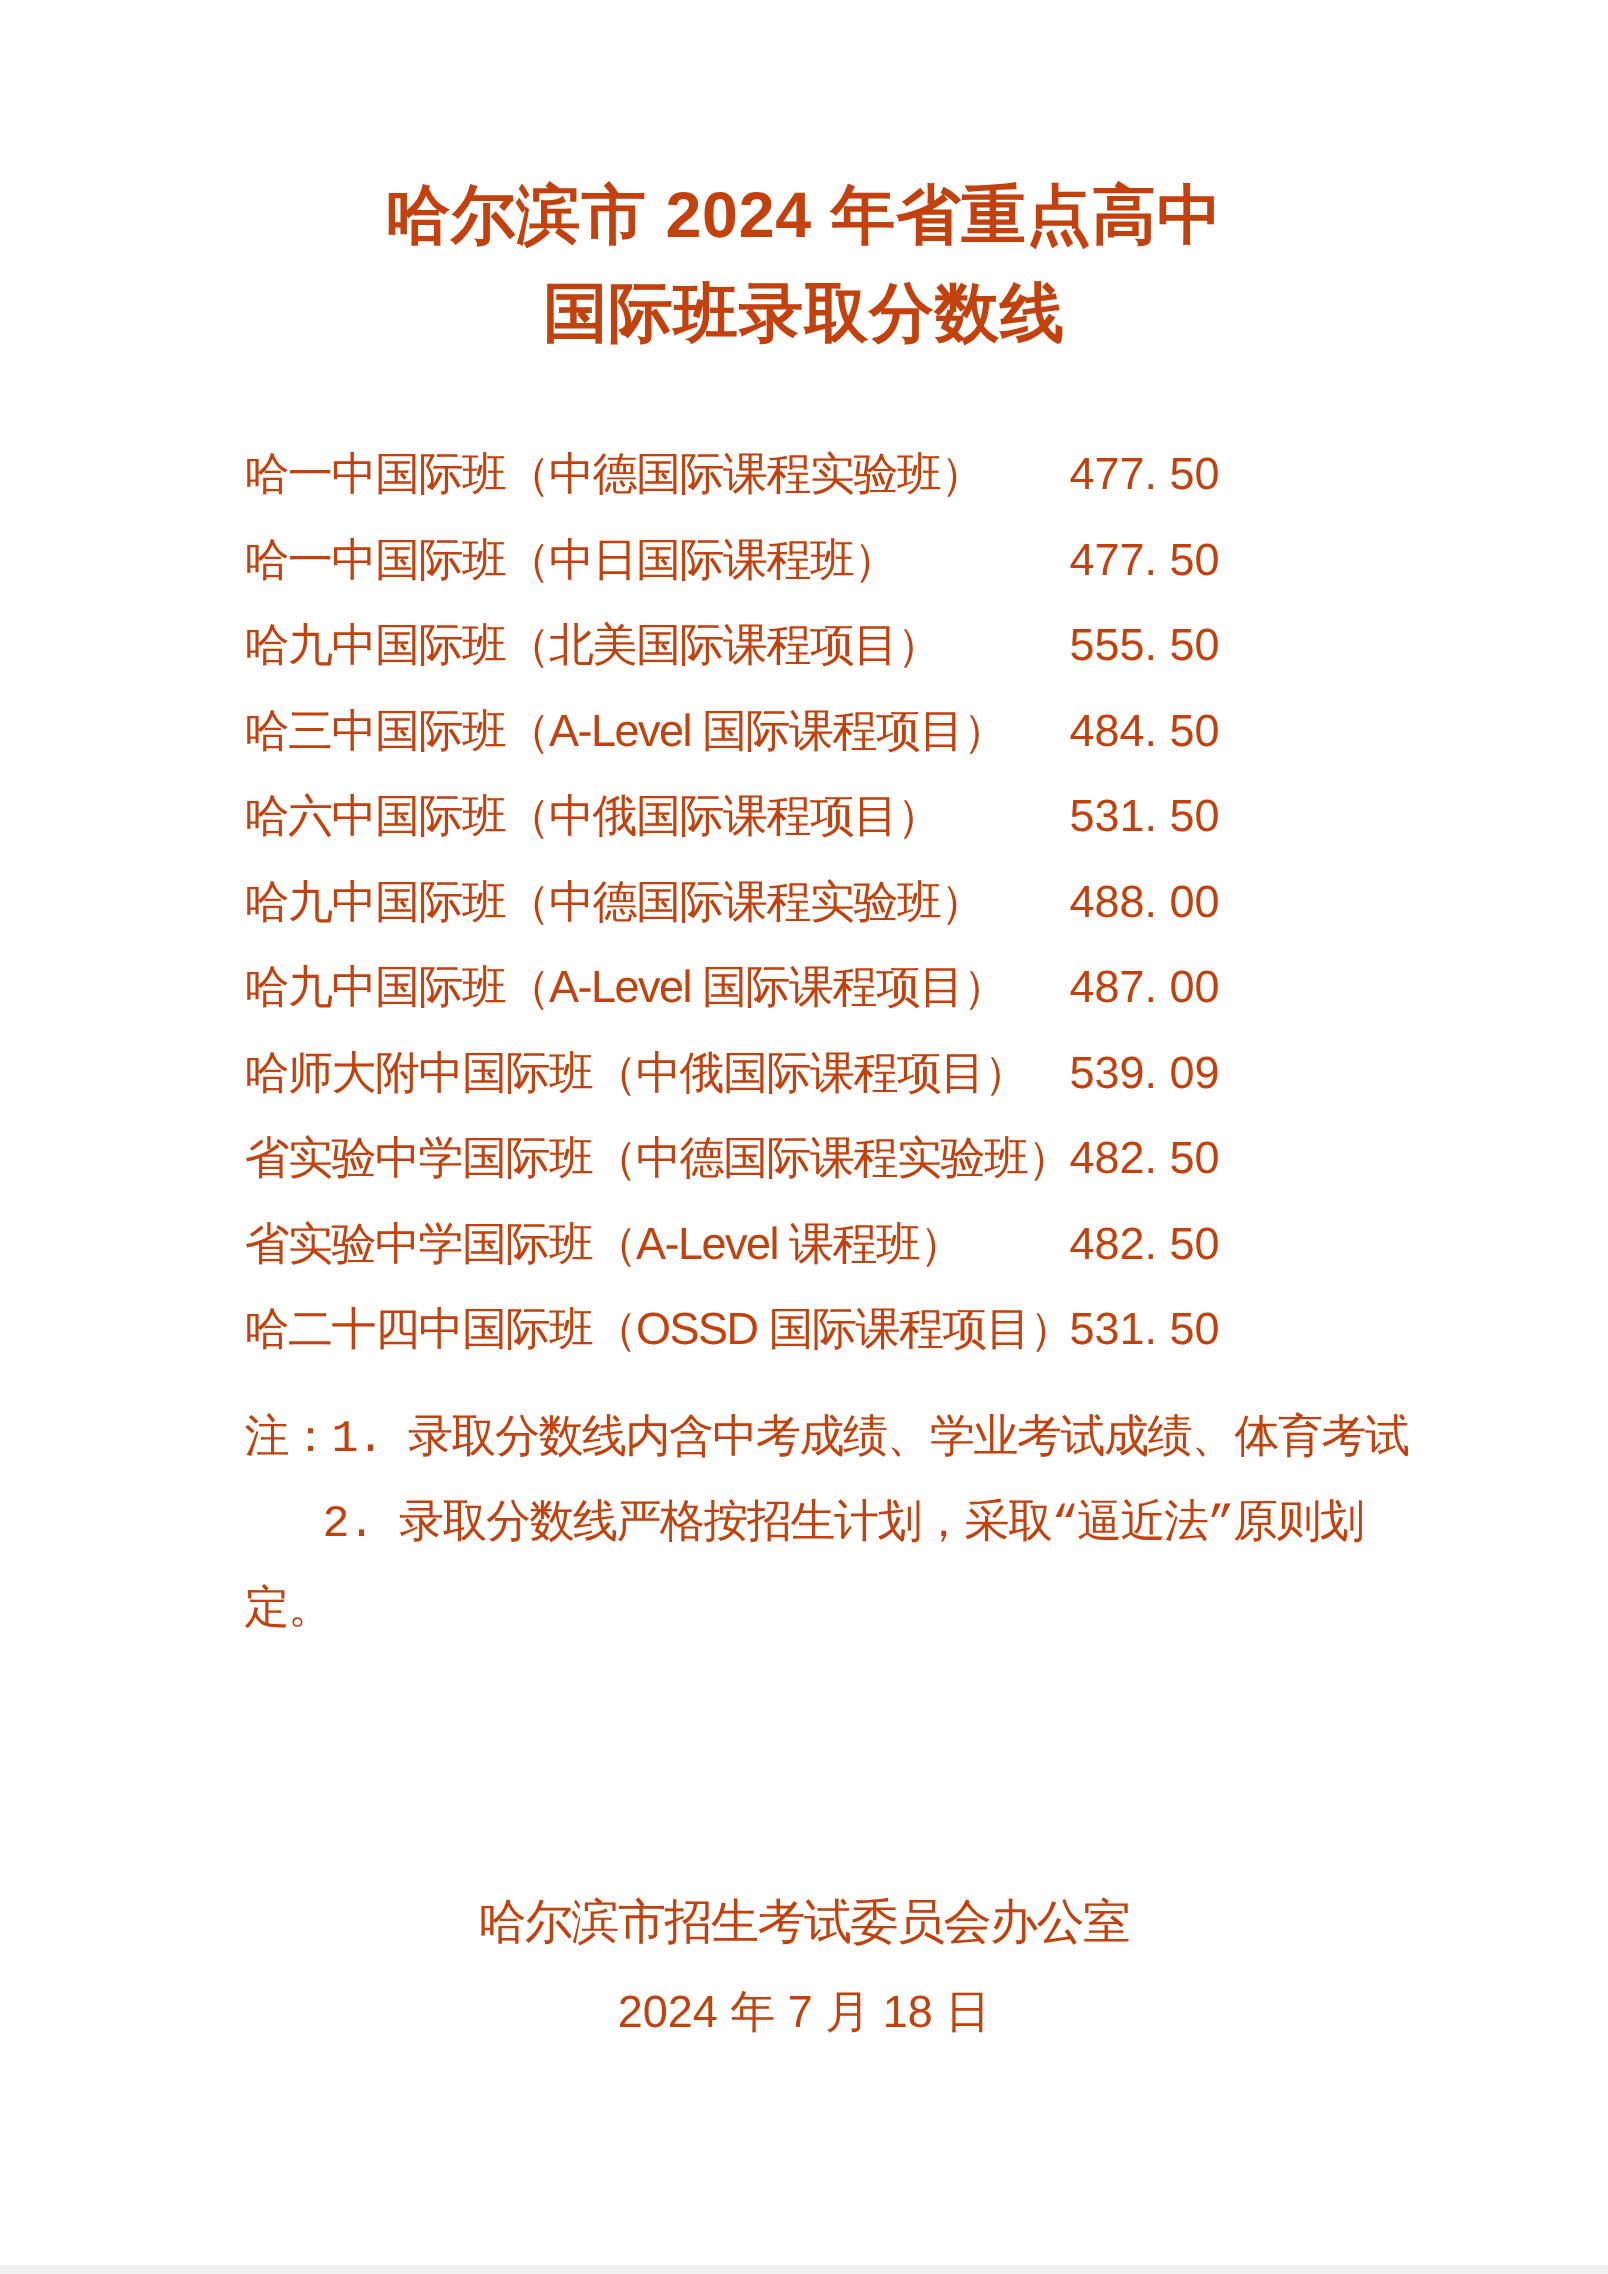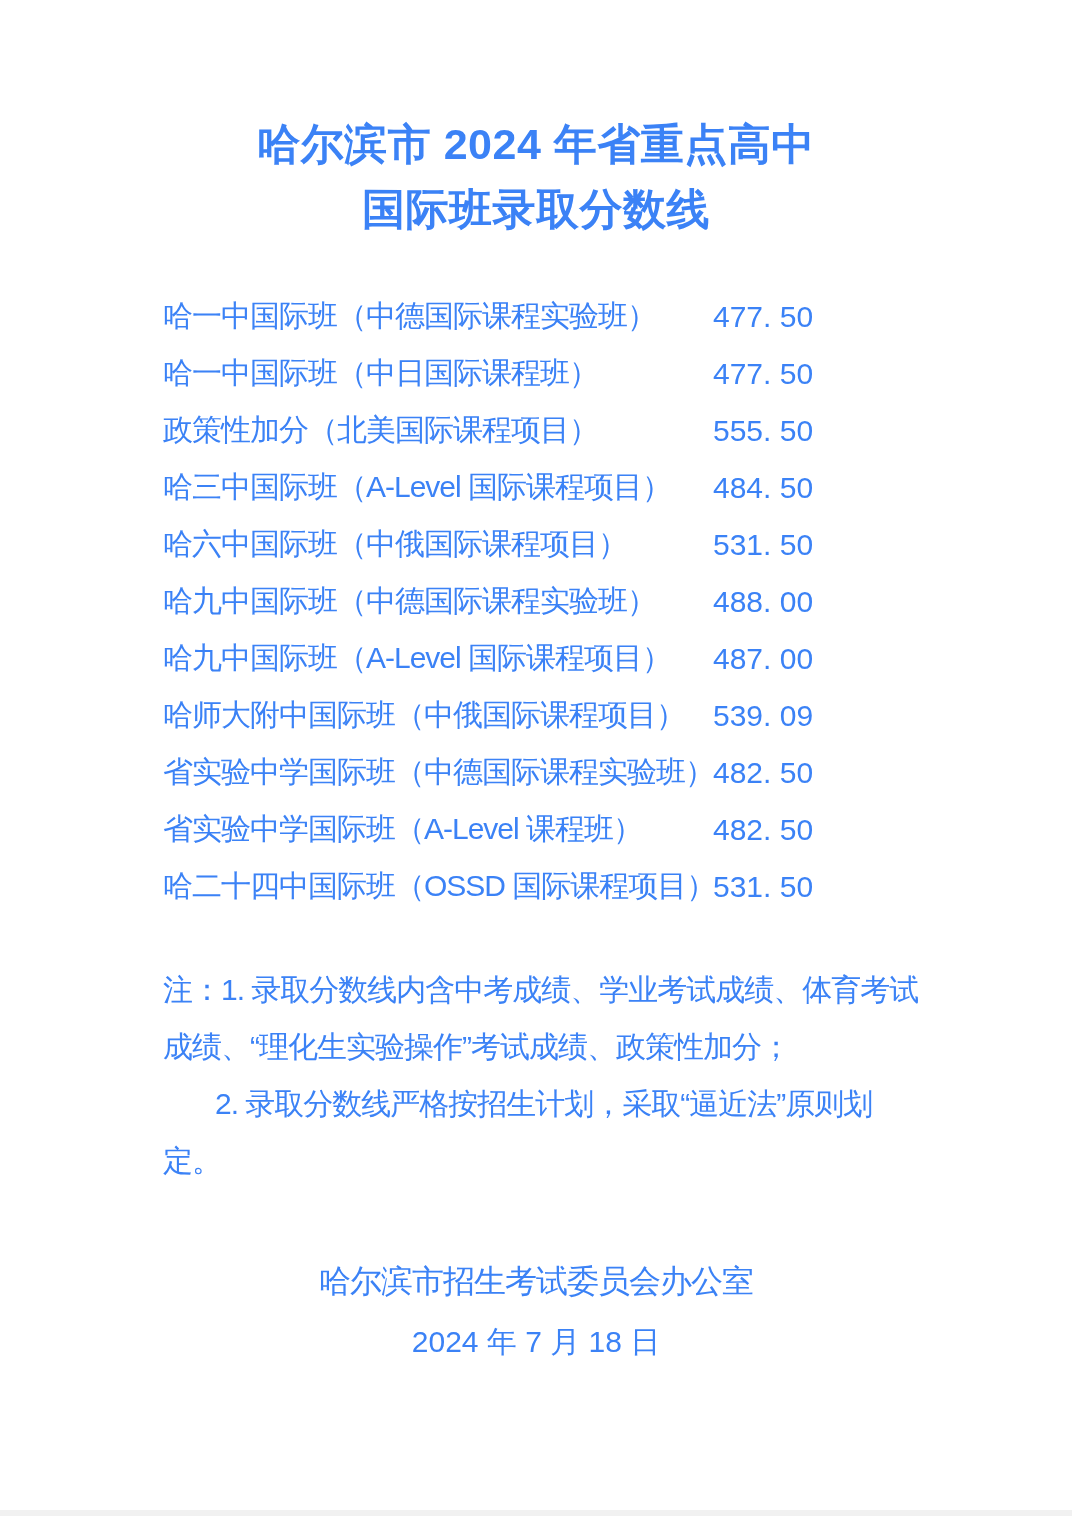--- a/index.html
+++ b/index.html
@@ -5,21 +5,21 @@
   html, body {
     margin: 0;
     padding: 0;
     background: #ffffff;
   }
   .page {
     position: relative;
     width: 1072px;
     height: 1516px;
     background: #ffffff;
-    color: #3b82f6;
+    color: #c2410c;
     font-family: "Liberation Sans", sans-serif;
     overflow: hidden;
   }
   .title-block {
     position: absolute;
     top: 112px;
     left: 0;
     right: 0;
     text-align: center;
     font-size: 43px;
@@ -50,24 +50,25 @@
     white-space: nowrap;
   }
   .score {
     position: absolute;
     left: 550px;
     letter-spacing: 0;
     white-space: nowrap;
   }
   .notes {
     position: absolute;
-    top: 962px;
+    top: 929px;
     left: 163px;
     right: 40px;
     font-size: 30px;
+    font-family: Liberation Mono, monospace;
   }
   .note-line {
     height: 57px;
     display: flex;
     align-items: center;
     letter-spacing: -1px;
     white-space: nowrap;
   }
   .note-line.indent {
     padding-left: 52px;
@@ -119,21 +120,21 @@
       <span class="school">哈一中国际班（中德国际课程实验班）</span>
       <span class="score">477. 50</span>
     </div>
 
     <div class="row">
       <span class="school">哈一中国际班（中日国际课程班）</span>
       <span class="score">477. 50</span>
     </div>
 
     <div class="row">
-      <span class="school">政策性加分（北美国际课程项目）</span>
+      <span class="school">哈九中国际班（北美国际课程项目）</span>
       <span class="score">555. 50</span>
     </div>
 
     <div class="row">
       <span class="school">哈三中国际班（A-Level 国际课程项目）</span>
       <span class="score">484. 50</span>
     </div>
 
     <div class="row">
       <span class="school">哈六中国际班（中俄国际课程项目）</span>
@@ -166,21 +167,20 @@
     </div>
 
     <div class="row">
       <span class="school">哈二十四中国际班（OSSD 国际课程项目）</span>
       <span class="score">531. 50</span>
     </div>
   </div>
 
   <div class="notes">
     <div class="note-line">注：1. 录取分数线内含中考成绩、学业考试成绩、体育考试</div>
-    <div class="note-line">成绩、“理化生实验操作”考试成绩、政策性加分；</div>
     <div class="note-line indent">2. 录取分数线严格按招生计划，采取“逼近法”原则划</div>
     <div class="note-line">定。</div>
   </div>
 
   <div class="sig-org">哈尔滨市招生考试委员会办公室</div>
   <div class="sig-date">2024 年 7 月 18 日</div>
 
   <div class="page-bottom-edge"></div>
 
 </div>

